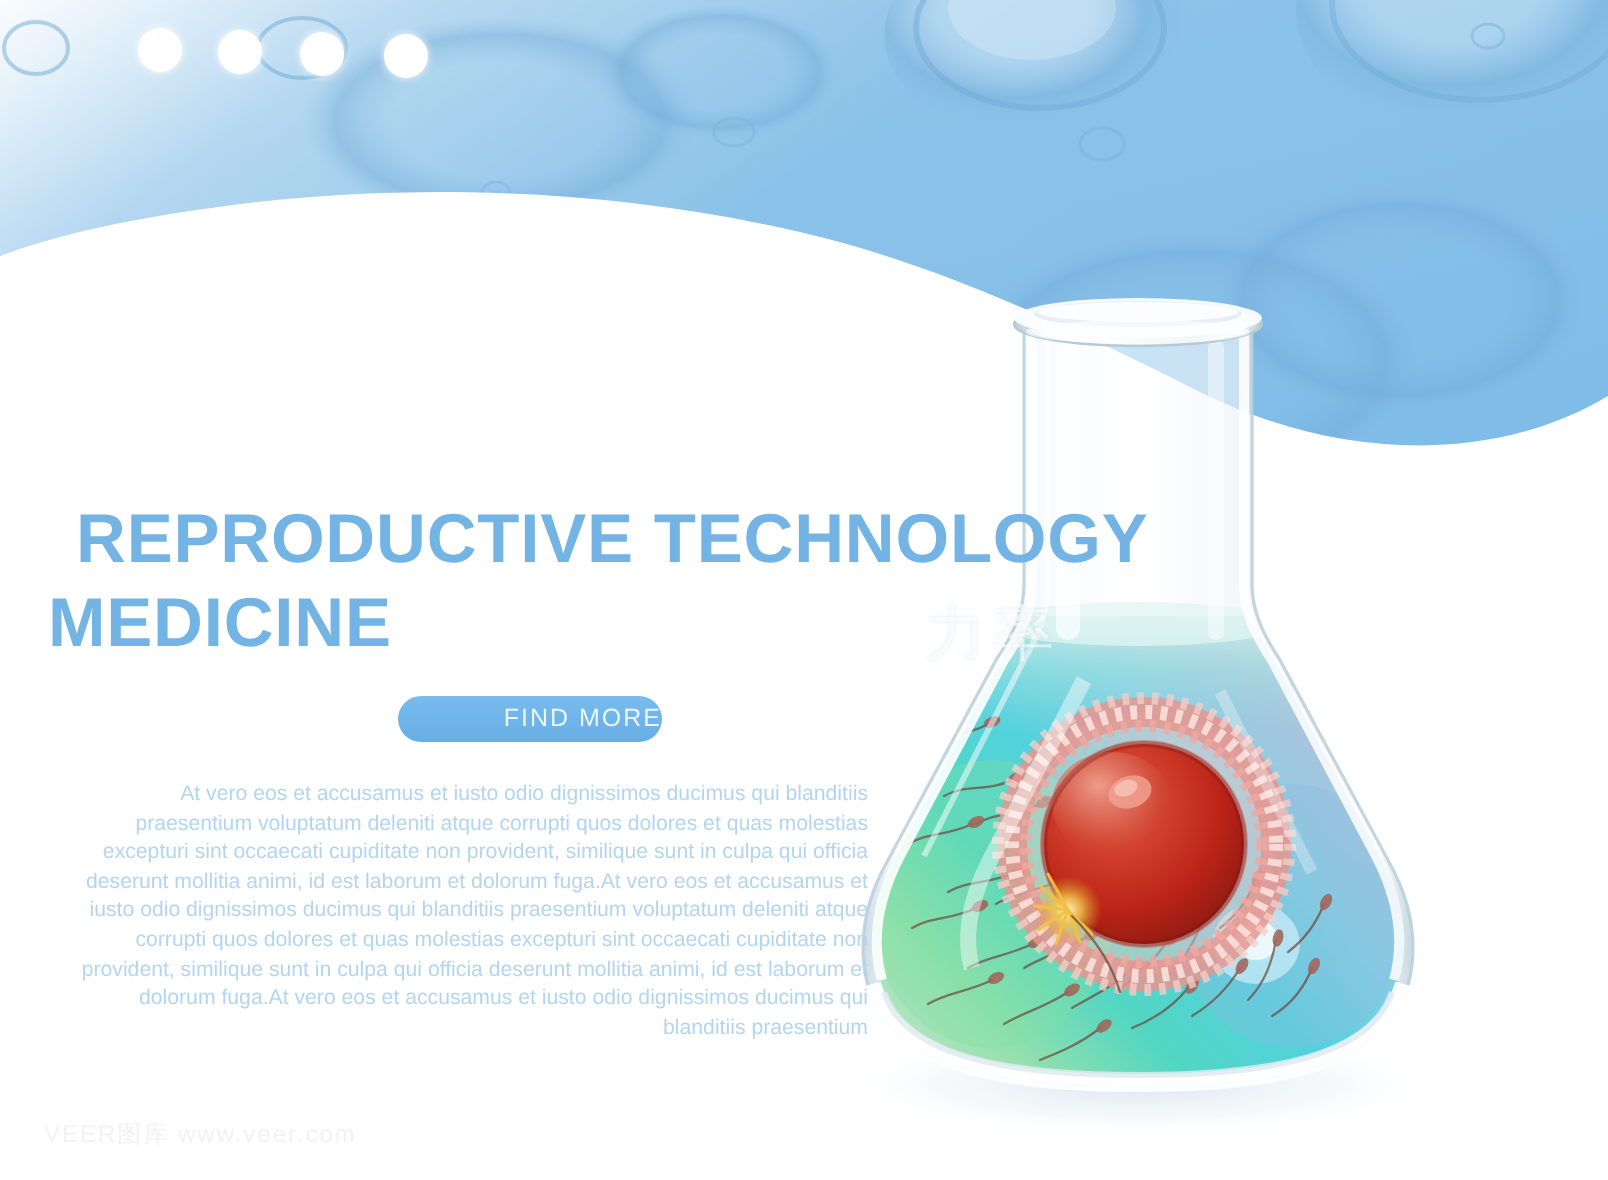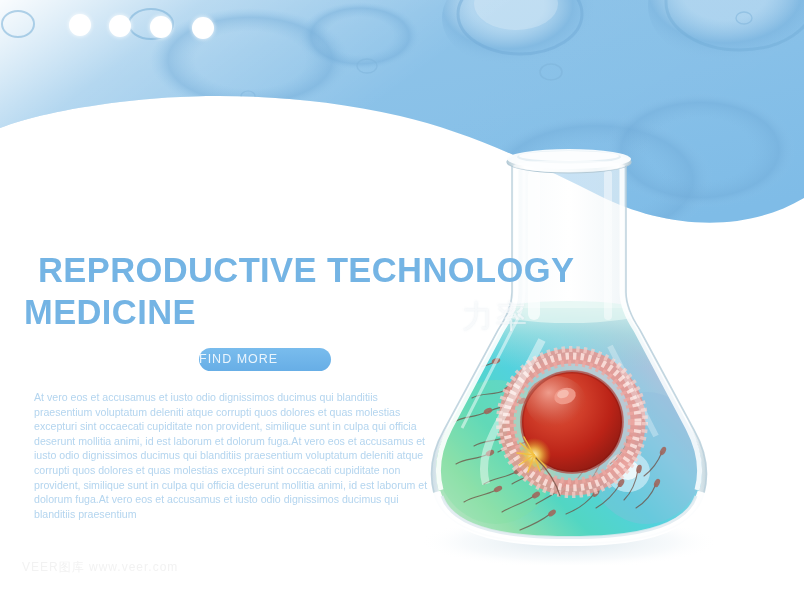--- a/index.html
+++ b/index.html
@@ -58,33 +58,33 @@
   .cta {
     position: absolute;
     left: 199px; top: 348px;
     width: 132px; height: 23px;
     border-radius: 12px;
     background: linear-gradient(180deg, #79bced 0%, #67aee6 100%);
     color: #eaf5fd;
     font-size: 12.5px;
     letter-spacing: 1px;
     line-height: 23px;
-    text-align: left;
+    text-align: right;
     border: none;
     cursor: pointer;
     font-family: "Liberation Sans", sans-serif;
   }
   .body-copy {
     position: absolute;
     left: 34px; top: 390px;
     width: 400px;
     font-size: 10.6px;
     line-height: 14.6px;
     color: #b4d5ef;
-    text-align: left;
+    text-align: right;
   }
 
   
   .wm-bottom {
     position: absolute;
     left: 22px; top: 559px;
     font-size: 12px;
     letter-spacing: 1px;
     color: #f2f2f2;
     white-space: nowrap;

